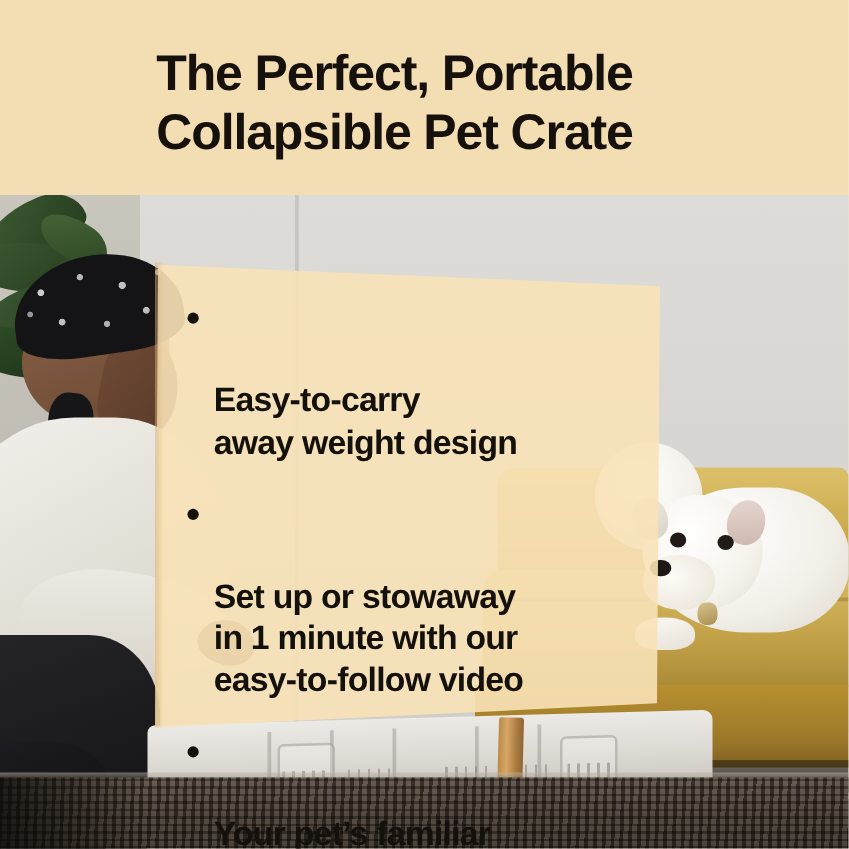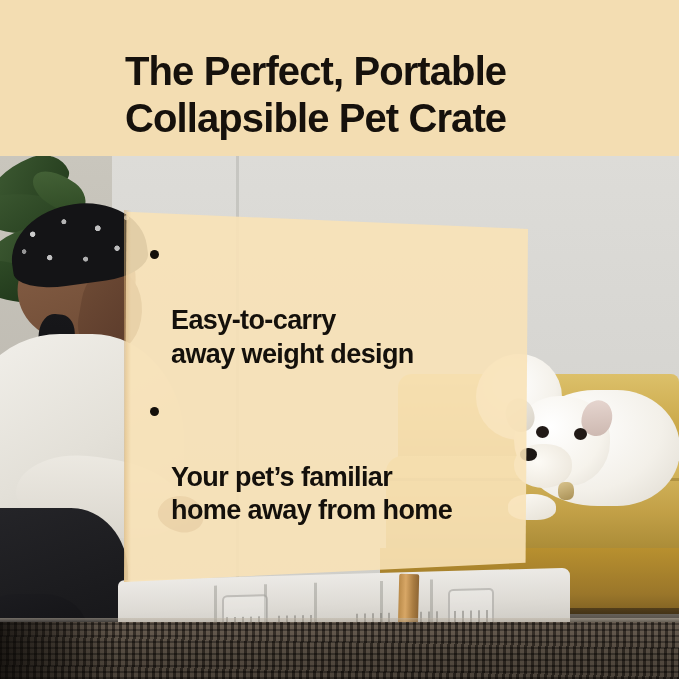--- a/index.html
+++ b/index.html
@@ -20,21 +20,20 @@
   }
   .headline{
     position:absolute;left:125px;top:36px;width:520px;
     font-family:"Liberation Sans", sans-serif;
     font-weight:bold;
     font-size:40px;
     line-height:1.17;
     letter-spacing:-0.9px;
     color:#16110c;
     white-space:pre-line;
-    margin-top:12px;
   }
 
   
   .photo{
     position:absolute;left:0;top:156px;width:679px;height:523px;
     overflow:hidden;
     background:#d9d8d4;
   }
 
   
@@ -377,20 +376,26 @@
   <div class="panel-edge"></div>
 
   <div class="bullets">
     <div class="bullet">
       <span class="dot"></span>
       <span>Easy-to-carry
 away weight design</span>
     </div>
     <div class="bullet">
       <span class="dot"></span>
+      <span>Set up or stowaway
+in 1 minute with our
+easy-to-follow video</span>
+    </div>
+    <div class="bullet">
+      <span class="dot"></span>
       <span>Your pet’s familiar
 home away from home</span>
     </div>
   </div>
 
   <div class="header">
     <div class="headline">The Perfect, Portable
 Collapsible Pet Crate</div>
   </div>
 

